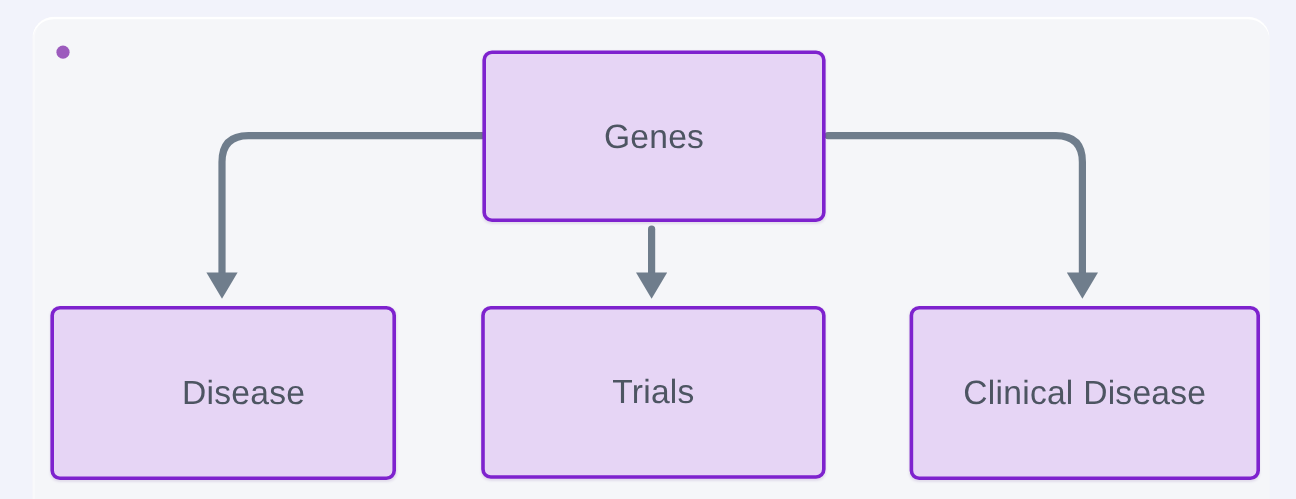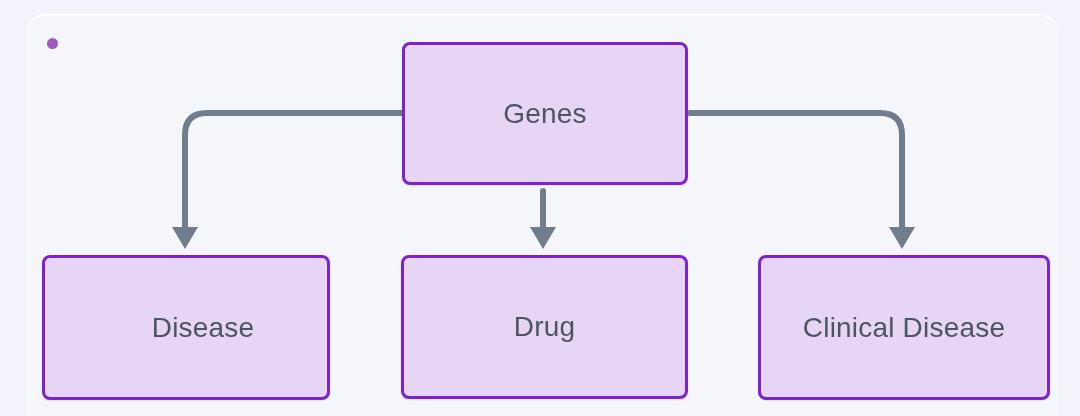--- a/index.html
+++ b/index.html
@@ -102,20 +102,20 @@
 
   <div class="node node-drug">
     <span class="label">Genes</span>
   </div>
 
   <div class="node node-disease">
     <span class="label">Disease</span>
   </div>
 
   <div class="node node-genes">
-    <span class="label">Drug</span>
+    <span class="label">Trials</span>
   </div>
 
   <div class="node node-clinical">
     <span class="label">Clinical Disease</span>
   </div>
 
 </div>
 
 </body></html>

